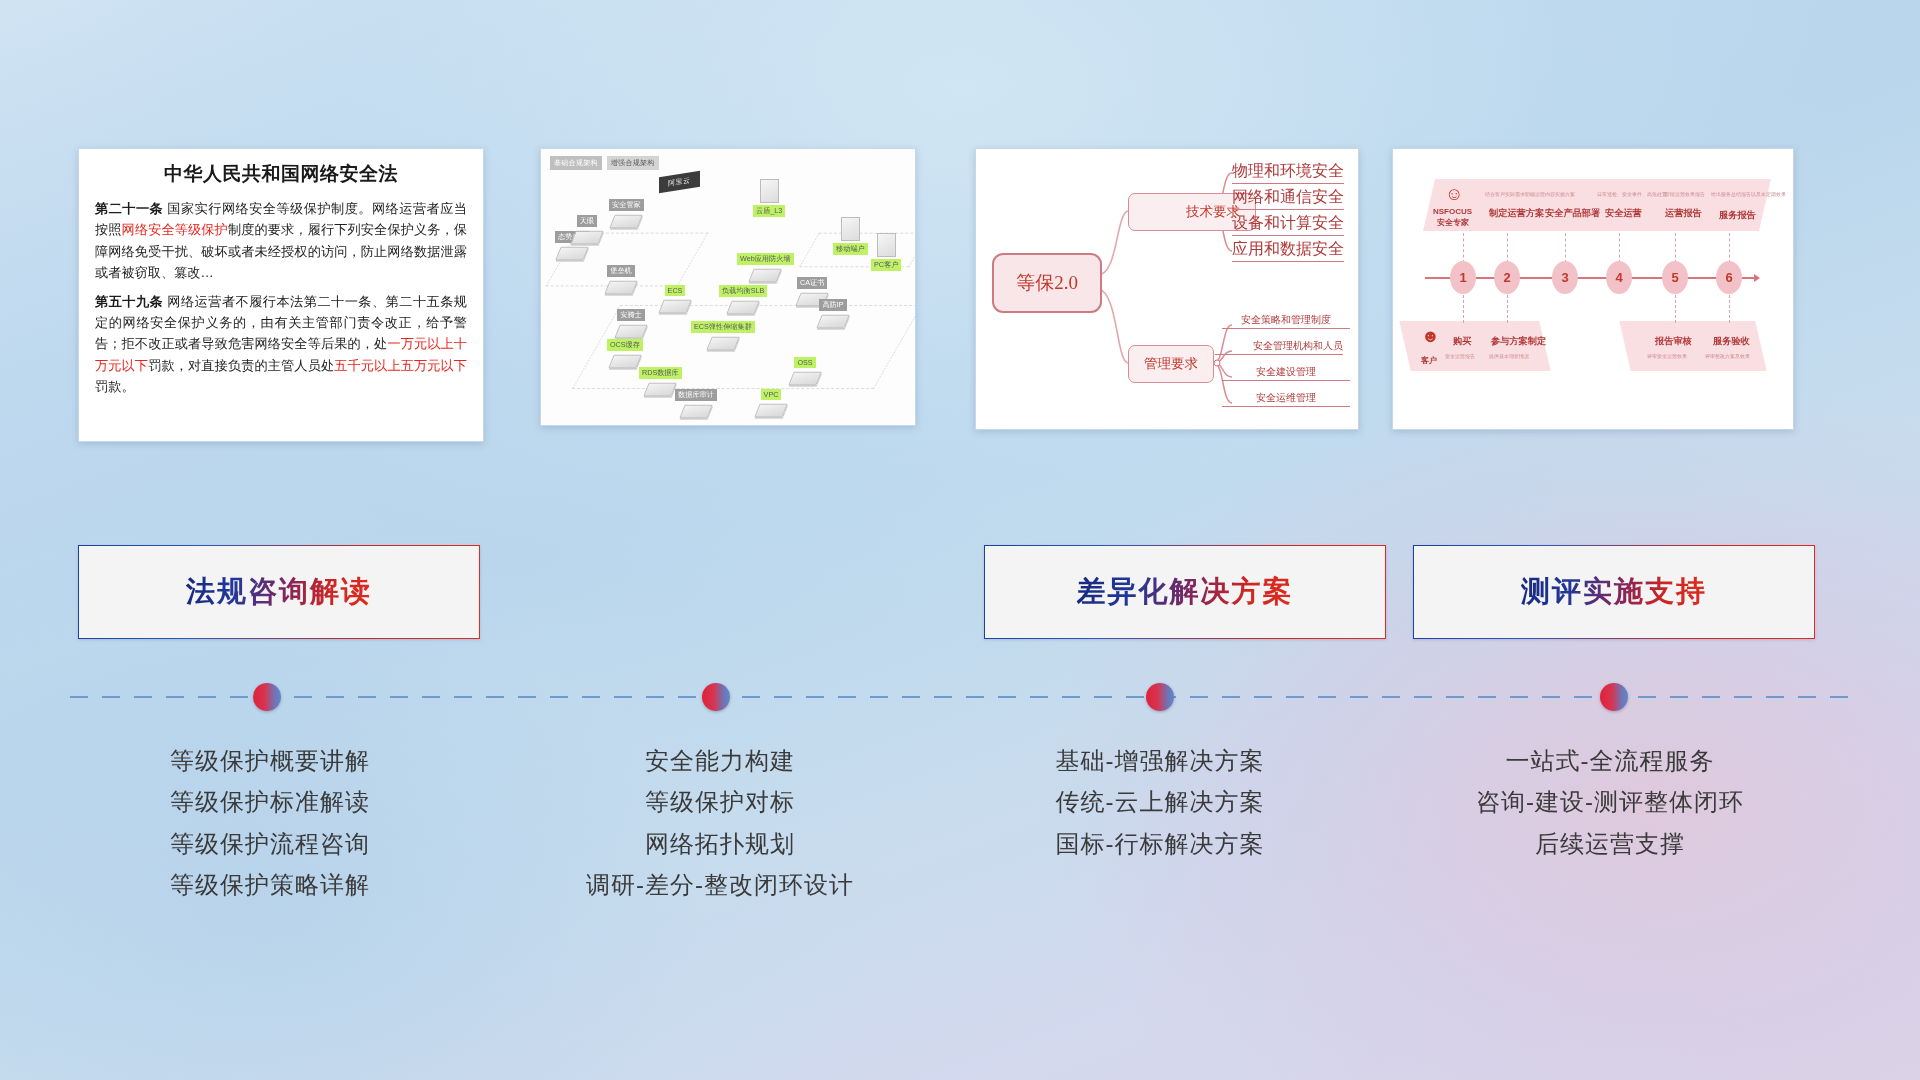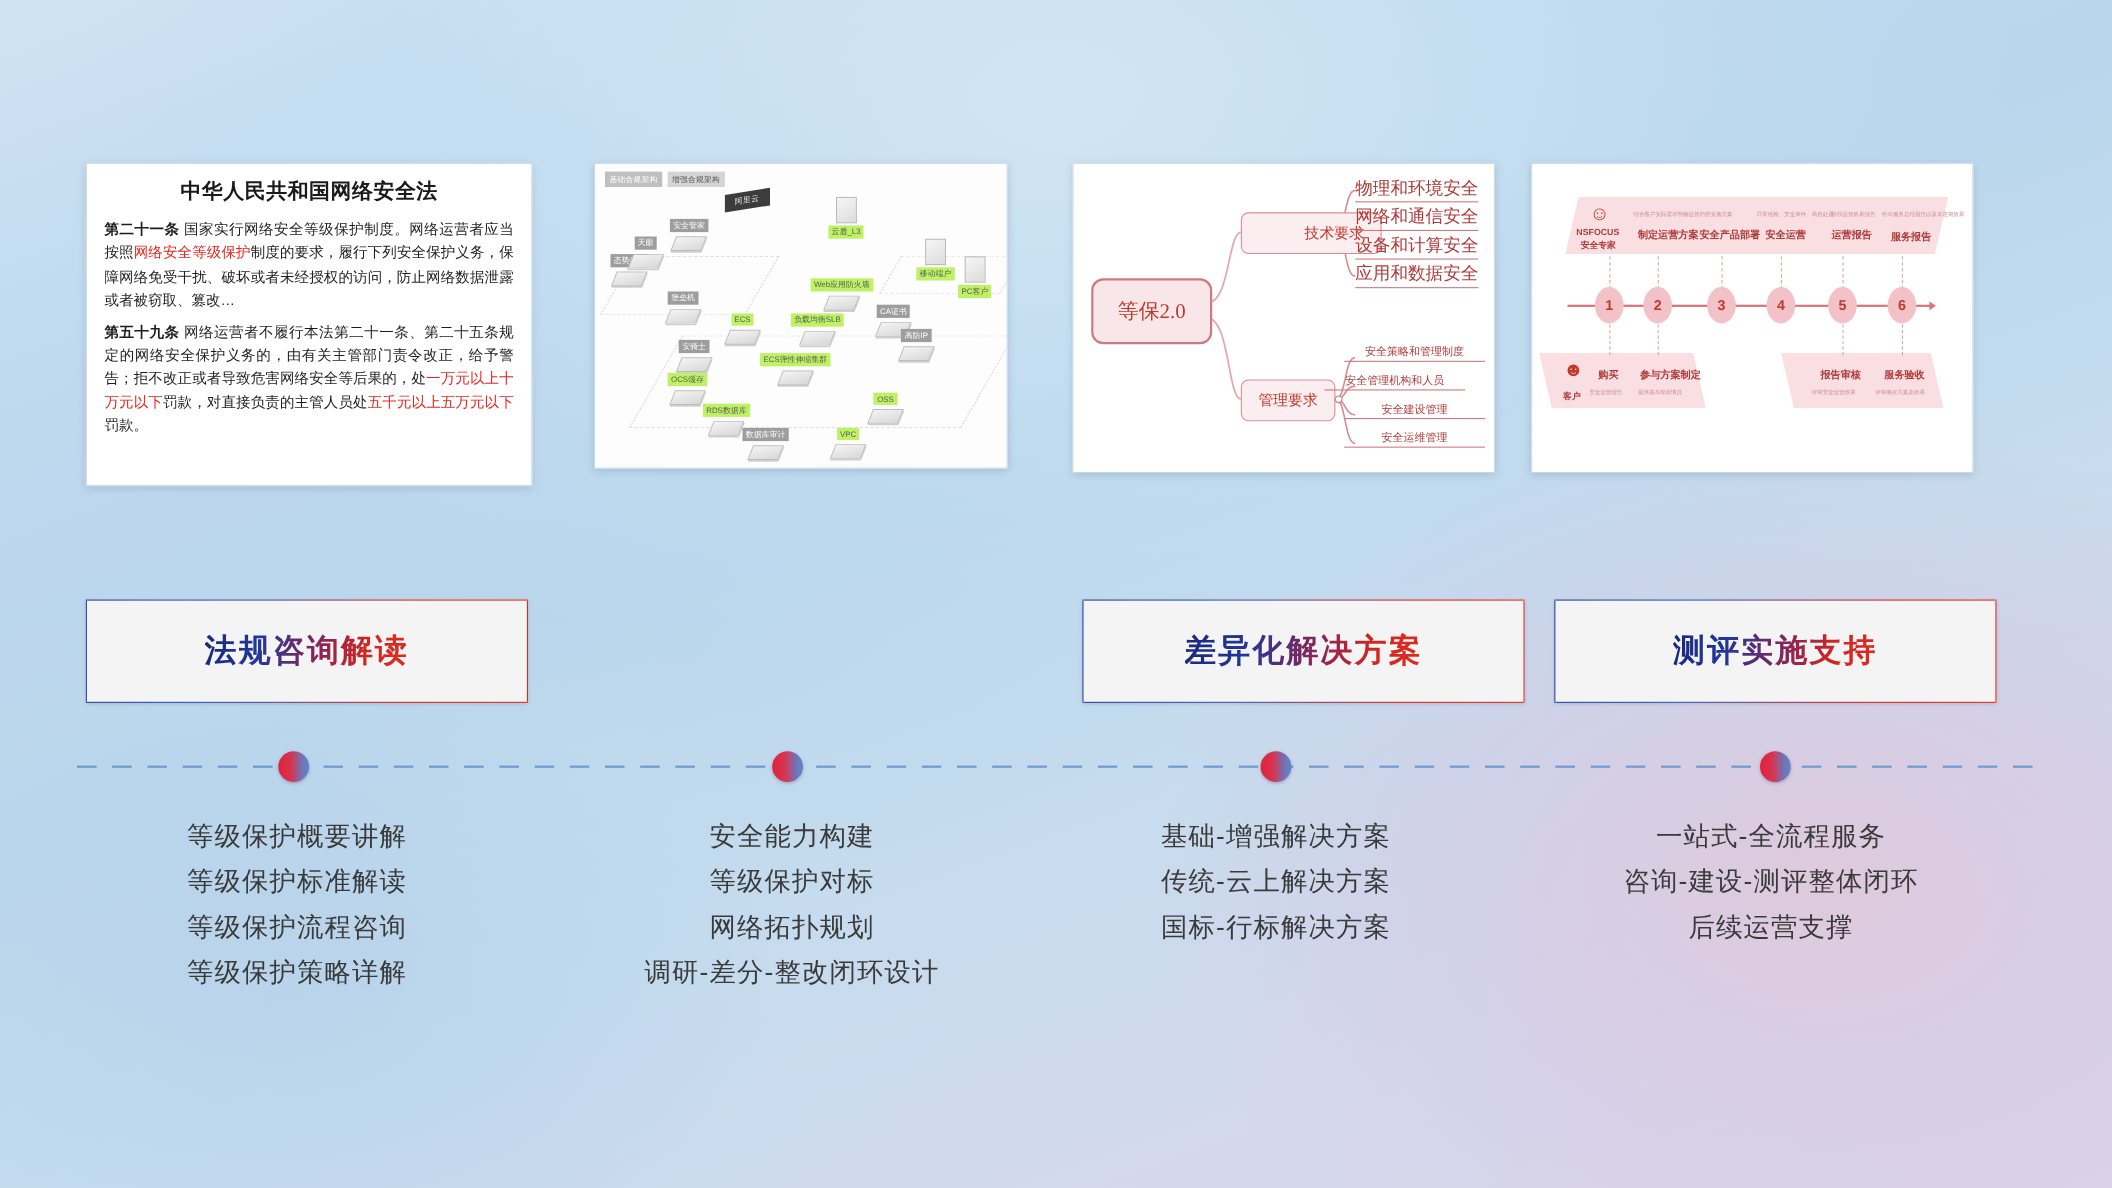--- a/index.html
+++ b/index.html
@@ -282,21 +282,21 @@
         <div class="mind-root">等保2.0</div>
         <div class="mind-branch b1">技术要求</div>
         <div class="mind-branch b2">管理要求</div>
 
         <div class="leaf" style="left:256px;top:12px;">物理和环境安全</div>
         <div class="leaf" style="left:256px;top:38px;">网络和通信安全</div>
         <div class="leaf" style="left:256px;top:64px;">设备和计算安全</div>
         <div class="leaf" style="left:256px;top:90px;">应用和数据安全</div>
 
         <div class="leaf wide" style="left:246px;top:164px;">安全策略和管理制度</div>
-        <div class="leaf wide" style="left:228px;top:190px;">安全管理机构和人员</div>
+        <div class="leaf wide" style="left:239px;top:190px;text-align:right;">安全管理机构和人员</div>
         <div class="leaf wide" style="left:246px;top:216px;">安全建设管理</div>
         <div class="leaf wide" style="left:246px;top:242px;">安全运维管理</div>
       </div>
     </div>
 
     <div class="card c4">
       <div class="flow">
         <div class="band top"></div>
         <div class="band bl"></div>
         <div class="band br"></div>

